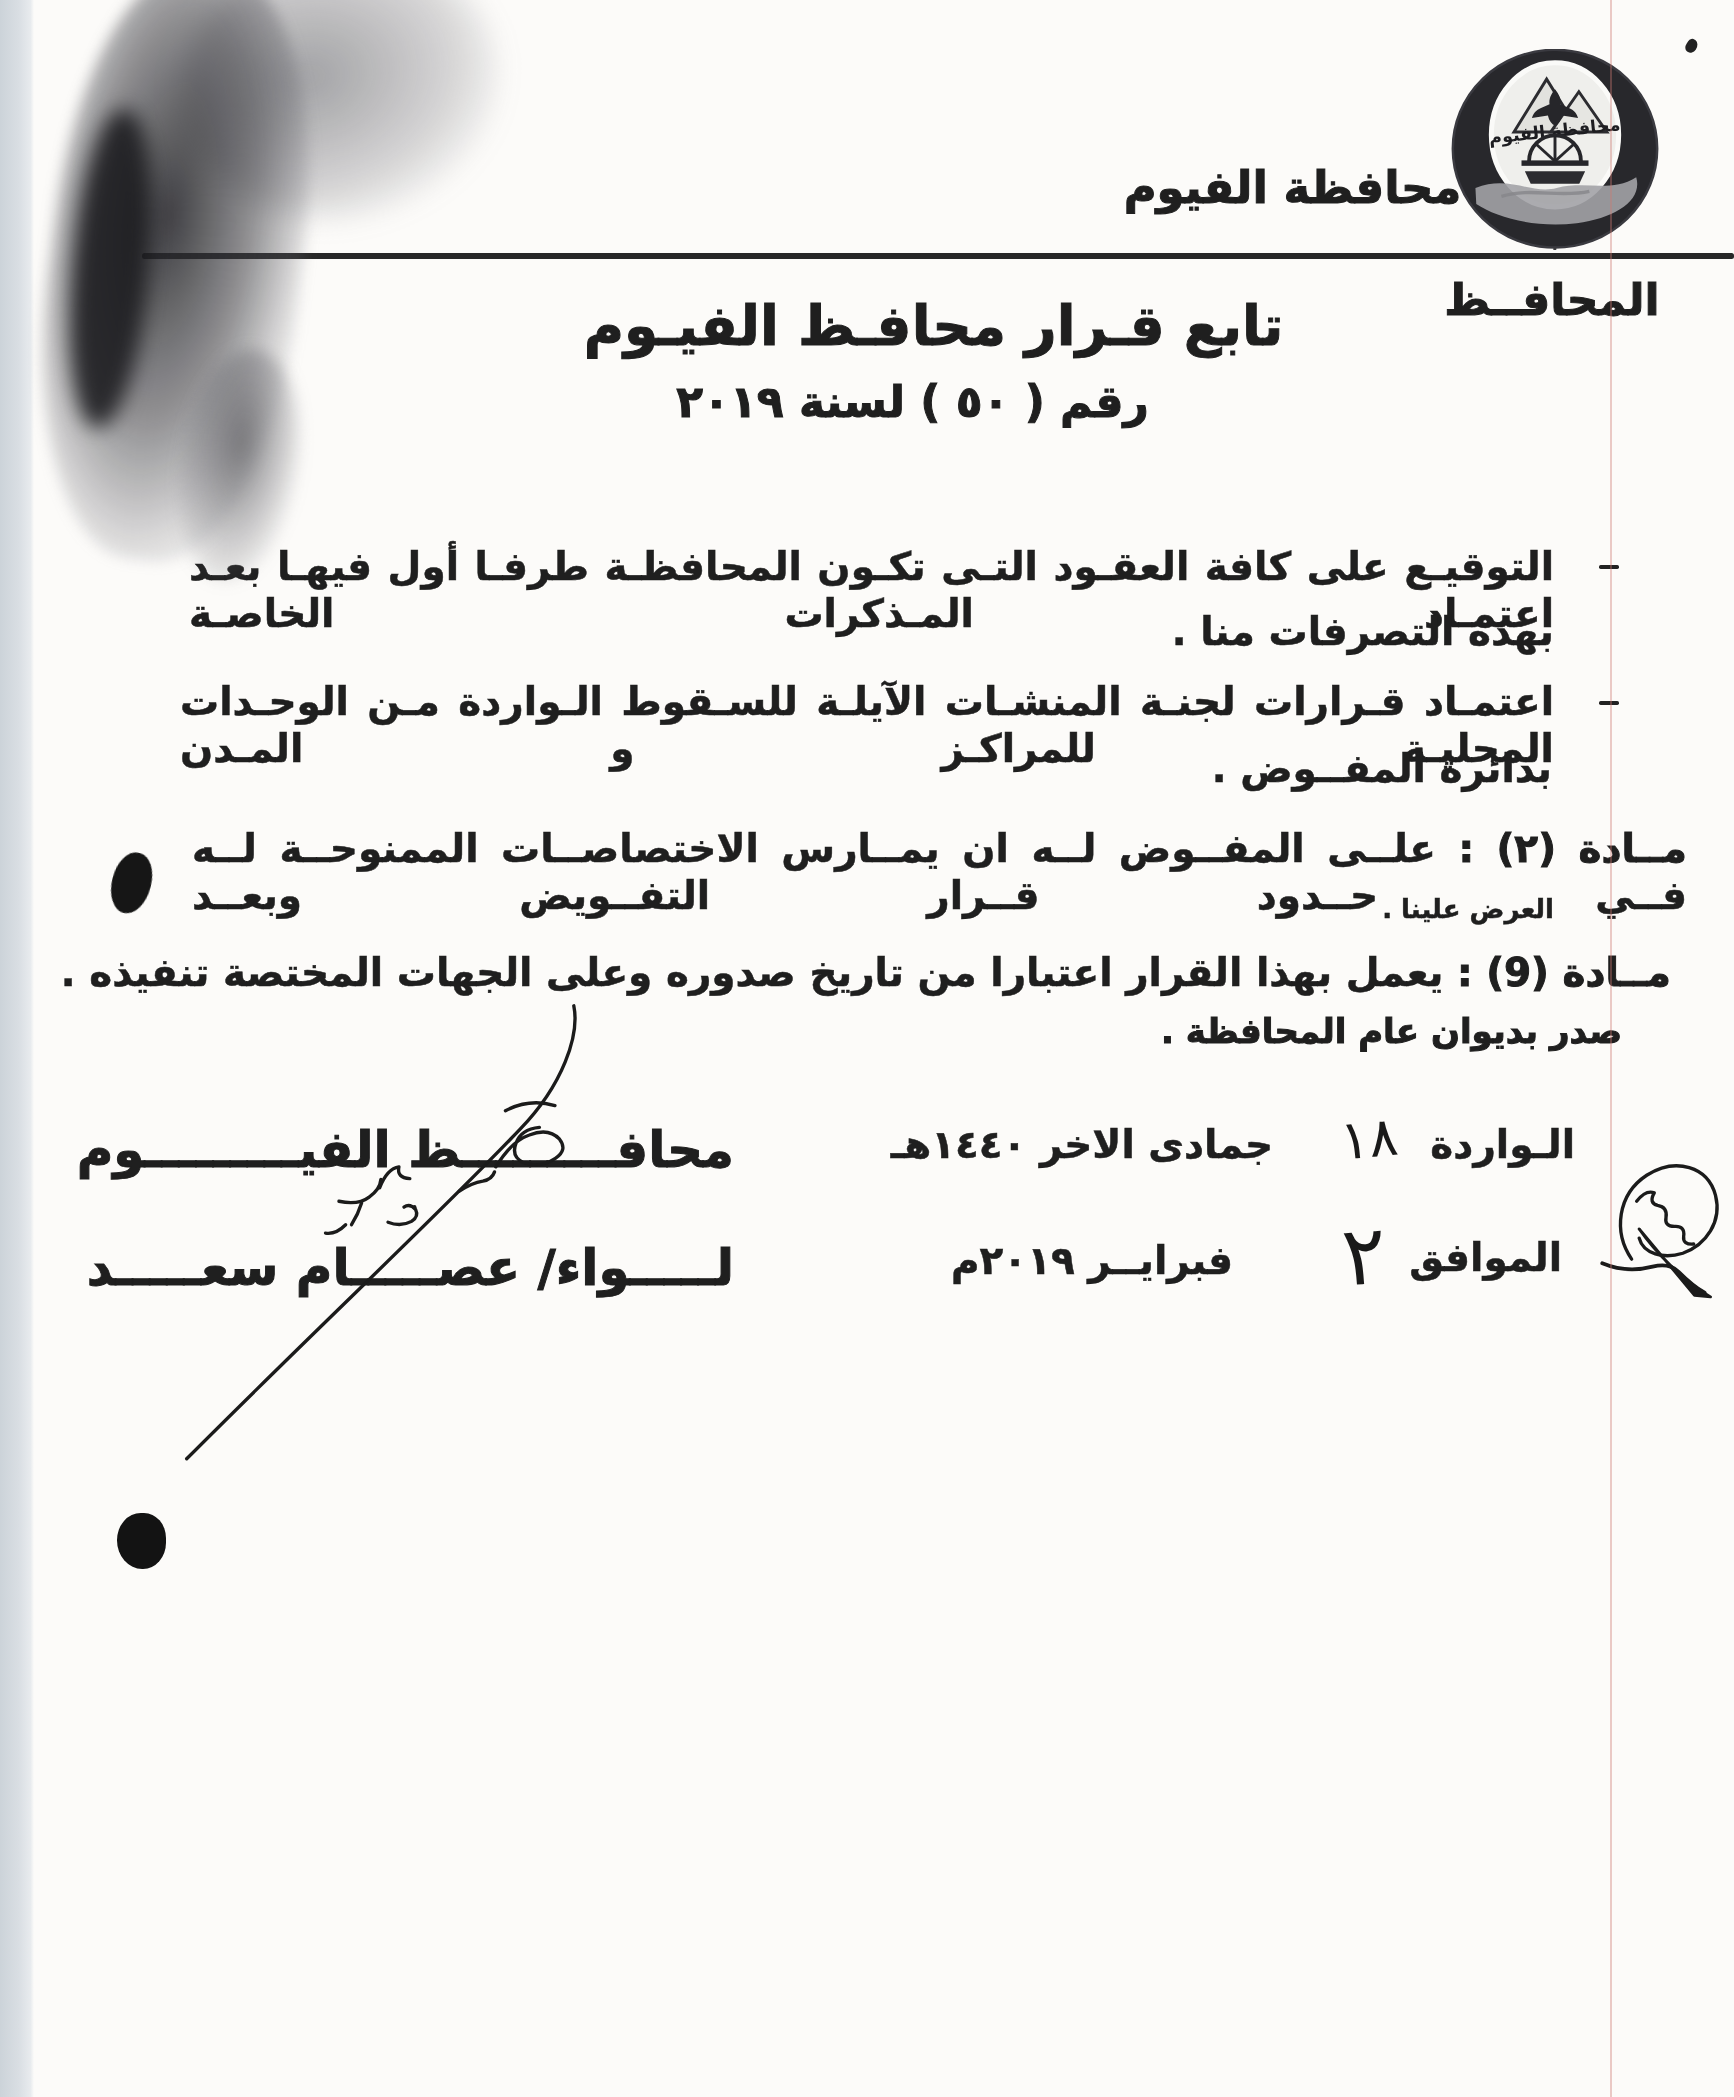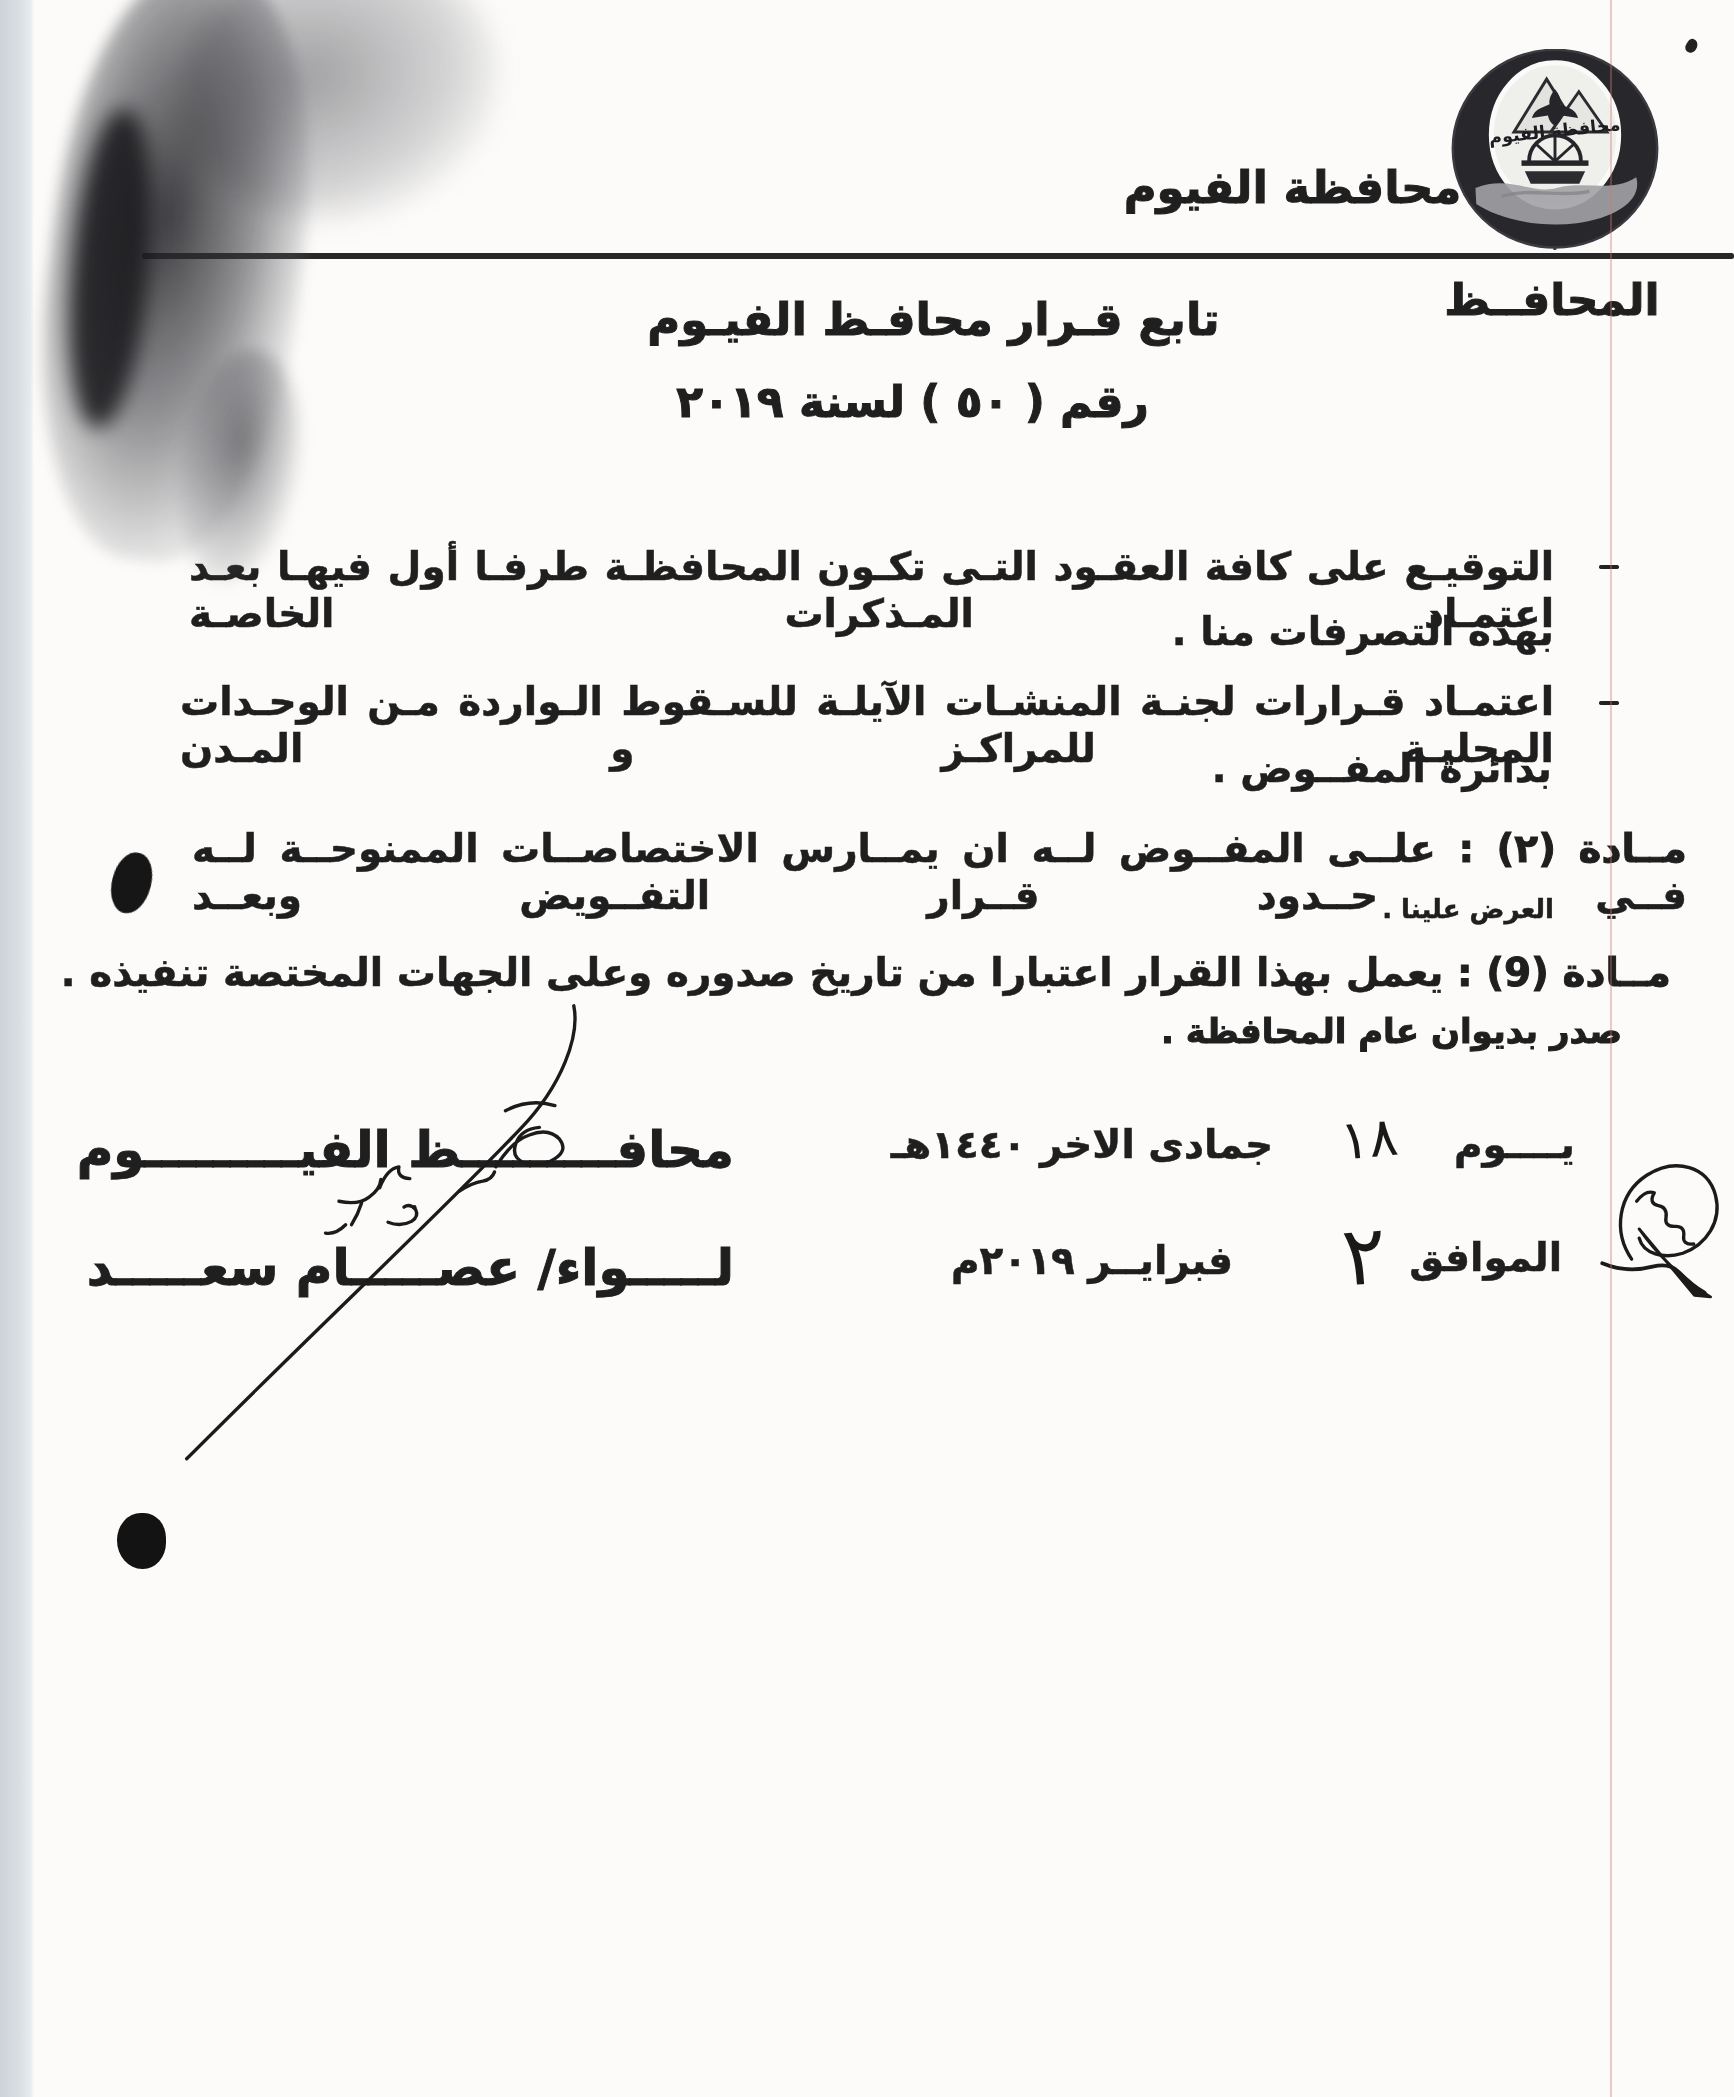--- a/index.html
+++ b/index.html
@@ -76,21 +76,21 @@
 
       <path d="M58 332 C138 300 192 348 252 332 C322 314 382 344 442 306 C458 362 392 404 300 416 C198 428 108 402 60 370 Z" fill="#a2a2a6" opacity="0.9"></path>
       <path d="M120 352 C190 330 260 356 330 340" fill="none" stroke="#86868a" stroke-width="8" opacity="0.8"></path>
       <rect x="244" y="472" width="7" height="26" fill="#3a3a3e" transform="rotate(4 247 480)"></rect>
     </svg>
   </div>
 
   <div class="abs txt heavy center" style="left:1091px;top:160px;width:403px;font-size:45px;">محافظة الفيوم</div>
   <div class="abs txt heavy center" style="left:1418px;top:272px;width:268px;font-size:44px;">المحافــظ</div>
 
-  <div class="abs txt heavy center" style="left:558px;top:292px;width:751px;font-size:45px;">تابع قـرار محافـظ الفيـوم</div>
+  <div class="abs txt heavy center" style="left:558px;top:292px;width:751px;font-size:55px;">تابع قـرار محافـظ الفيـوم</div>
   <div class="abs txt heavy center" style="left:583px;top:374px;width:659px;font-size:44px;">رقم ( ٥٠ ) لسنة ٢٠١٩</div>
 
   <div class="abs dash" style="left:1599px;top:565px;"></div>
   <div class="abs txt semih jline" style="left:189px;top:544px;width:1365px;font-size:39px;">التوقيـع على كافة العقـود التـى تكـون المحافظـة طرفـا أول فيهـا بعـد اعتمـاد المـذكرات الخاصـة</div>
   <div class="abs txt semih right" style="right:180px;top:608px;font-size:39px;">بهذه التصرفات منا .</div>
 
   <div class="abs dash" style="left:1599px;top:701px;"></div>
   <div class="abs txt semih jline" style="left:180px;top:679px;width:1374px;font-size:39px;">اعتمـاد قـرارات لجنـة المنشـات الآيلـة للسـقوط الـواردة مـن الوحـدات المحليـة للمراكـز و المـدن</div>
   <div class="abs txt semih right" style="right:182px;top:745px;font-size:39px;">بدائرة المفــوض .</div>
 
@@ -100,21 +100,21 @@
   </div>
   <div class="abs txt semih right" style="right:180px;top:893px;font-size:26px;">العرض علينا .</div>
 
   <div class="abs txt semih right" style="left:419px;top:949px;width:1252px;font-size:39px;">
     <span class="heavy">مــادة (9) :</span>
     <span>يعمل بهذا القرار اعتبارا من تاريخ صدوره وعلى الجهات المختصة تنفيذه .</span>
   </div>
 
   <div class="abs txt heavy right" style="right:112px;top:1010px;font-size:34px;">صدر بديوان عام المحافظة .</div>
 
-  <div class="abs txt semih" style="right:159px;top:1121px;font-size:39px;">يــــوم</div>
+  <div class="abs txt semih" style="right:159px;top:1121px;font-size:39px;">الـواردة</div>
   <div class="abs" style="left:1340px;top:1107px;font-size:54px;transform:rotate(-5deg);font-weight:500;color:#191919;">١٨</div>
   <div class="abs txt semih center" style="left:946px;top:1121px;width:327px;font-size:39px;">جمادى الاخر ١٤٤٠هـ</div>
 
   <div class="abs txt semih" style="right:172px;top:1234px;font-size:39px;">الموافق</div>
   <div class="abs" style="left:1342px;top:1208px;font-size:82px;transform:rotate(-4deg);font-weight:500;color:#191919;">٢</div>
   <div class="abs txt semih center" style="left:998px;top:1237px;width:235px;font-size:39px;">فبرايــر ٢٠١٩م</div>
 
   <div class="abs txt heavy center" style="left:247px;top:1119px;width:487px;font-size:50px;">محافـــــــــظ الفيـــــــــوم</div>
   <div class="abs txt heavy center" style="left:222px;top:1237px;width:512px;font-size:50px;">لـــــواء/ عصـــــام سعـــــد</div>
 

